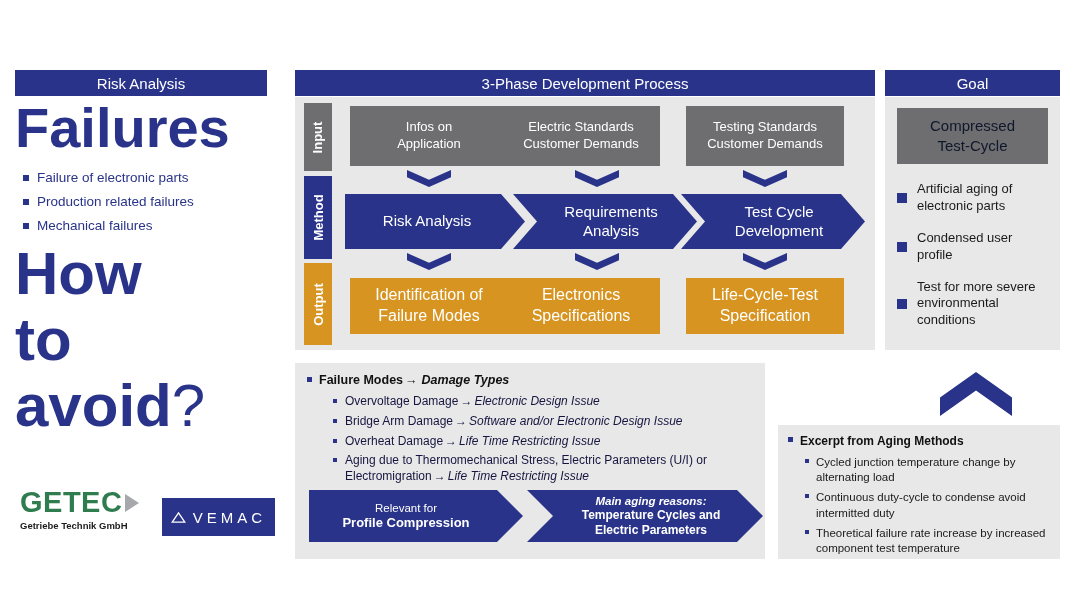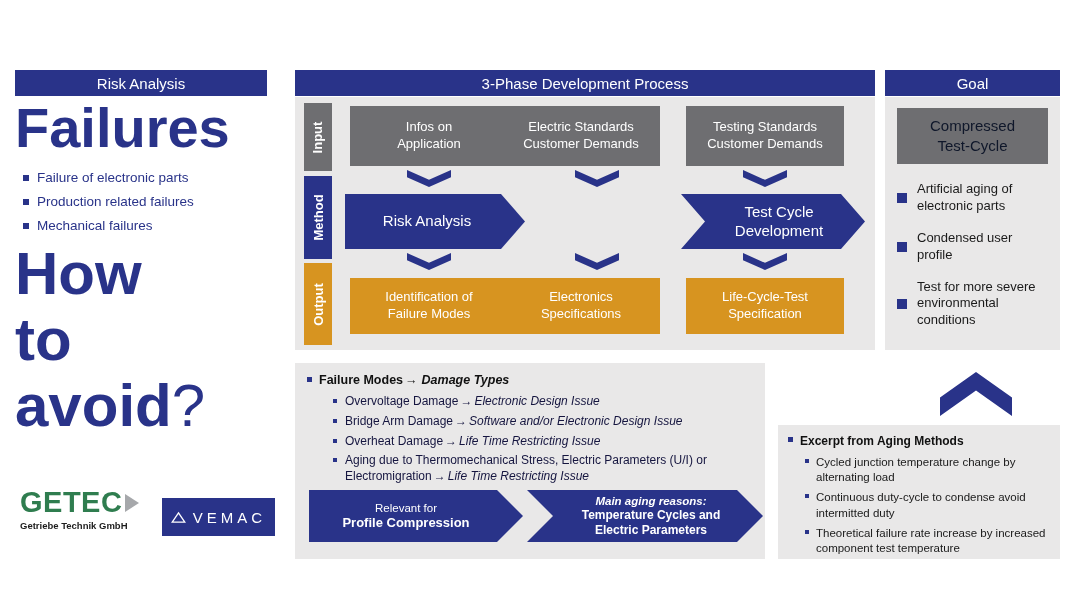--- a/index.html
+++ b/index.html
@@ -47,21 +47,21 @@
   .row-label span{transform:rotate(-90deg);white-space:nowrap;}
   .label-input{top:6px;height:68px;background:var(--gray);}
   .label-method{top:79px;height:83px;background:var(--navy);}
   .label-output{top:166px;height:82px;background:var(--orange);}
   .pcol1{left:55px;width:158px;} .pcol2{left:207px;width:158px;} .pcol3{left:391px;width:158px;}
   .in-box{position:absolute;top:9px;height:60px;background:var(--gray);color:#fff;
     display:flex;align-items:center;justify-content:center;text-align:center;
     font-size:13px;line-height:1.3;white-space:pre-line;box-sizing:border-box;padding:0 8px;}
   .out-box{position:absolute;top:181px;height:56px;background:var(--orange);color:#fff;
     display:flex;align-items:center;justify-content:center;text-align:center;
-    font-size:13px;line-height:1.3;white-space:pre-line;box-sizing:border-box;padding:0 8px;}
+    font-size:16px;line-height:1.3;white-space:pre-line;box-sizing:border-box;padding:0 8px;}
   .chev{position:absolute;width:44px;height:17px;background:var(--navy);
     clip-path:polygon(0 0,50% 58%,100% 0,100% 42%,50% 100%,0 42%);}
   .chev-r1{top:73px;} .chev-r2{top:156px;}
   .chev-c1{left:112px;} .chev-c2{left:280px;} .chev-c3{left:448px;}
   .m-arrow{position:absolute;top:97px;height:55px;background:var(--navy);color:#fff;
     display:flex;align-items:center;justify-content:center;text-align:center;
     font-size:15px;font-weight:500;line-height:1.25;white-space:pre-line;box-sizing:border-box;}
   .m1{left:50px;width:180px;padding-right:16px;
     clip-path:polygon(0 0,calc(100% - 24px) 0,100% 50%,calc(100% - 24px) 100%,0 100%);}
   .m2{left:218px;width:184px;padding-left:28px;padding-right:16px;
@@ -173,20 +173,22 @@
     <div class="in-box pcol2">Electric Standards
 Customer Demands</div>
     <div class="in-box pcol3">Testing Standards
 Customer Demands</div>
 
     <div class="chev chev-r1 chev-c1"></div>
     <div class="chev chev-r1 chev-c2"></div>
     <div class="chev chev-r1 chev-c3"></div>
 
     <div class="m-arrow m1">Risk Analysis</div>
+    <div class="m-arrow m2">Requirements
+Analysis</div>
     <div class="m-arrow m3">Test Cycle
 Development</div>
 
     <div class="chev chev-r2 chev-c1"></div>
     <div class="chev chev-r2 chev-c2"></div>
     <div class="chev chev-r2 chev-c3"></div>
 
     <div class="out-box pcol1">Identification of
 Failure Modes</div>
     <div class="out-box pcol2">Electronics

